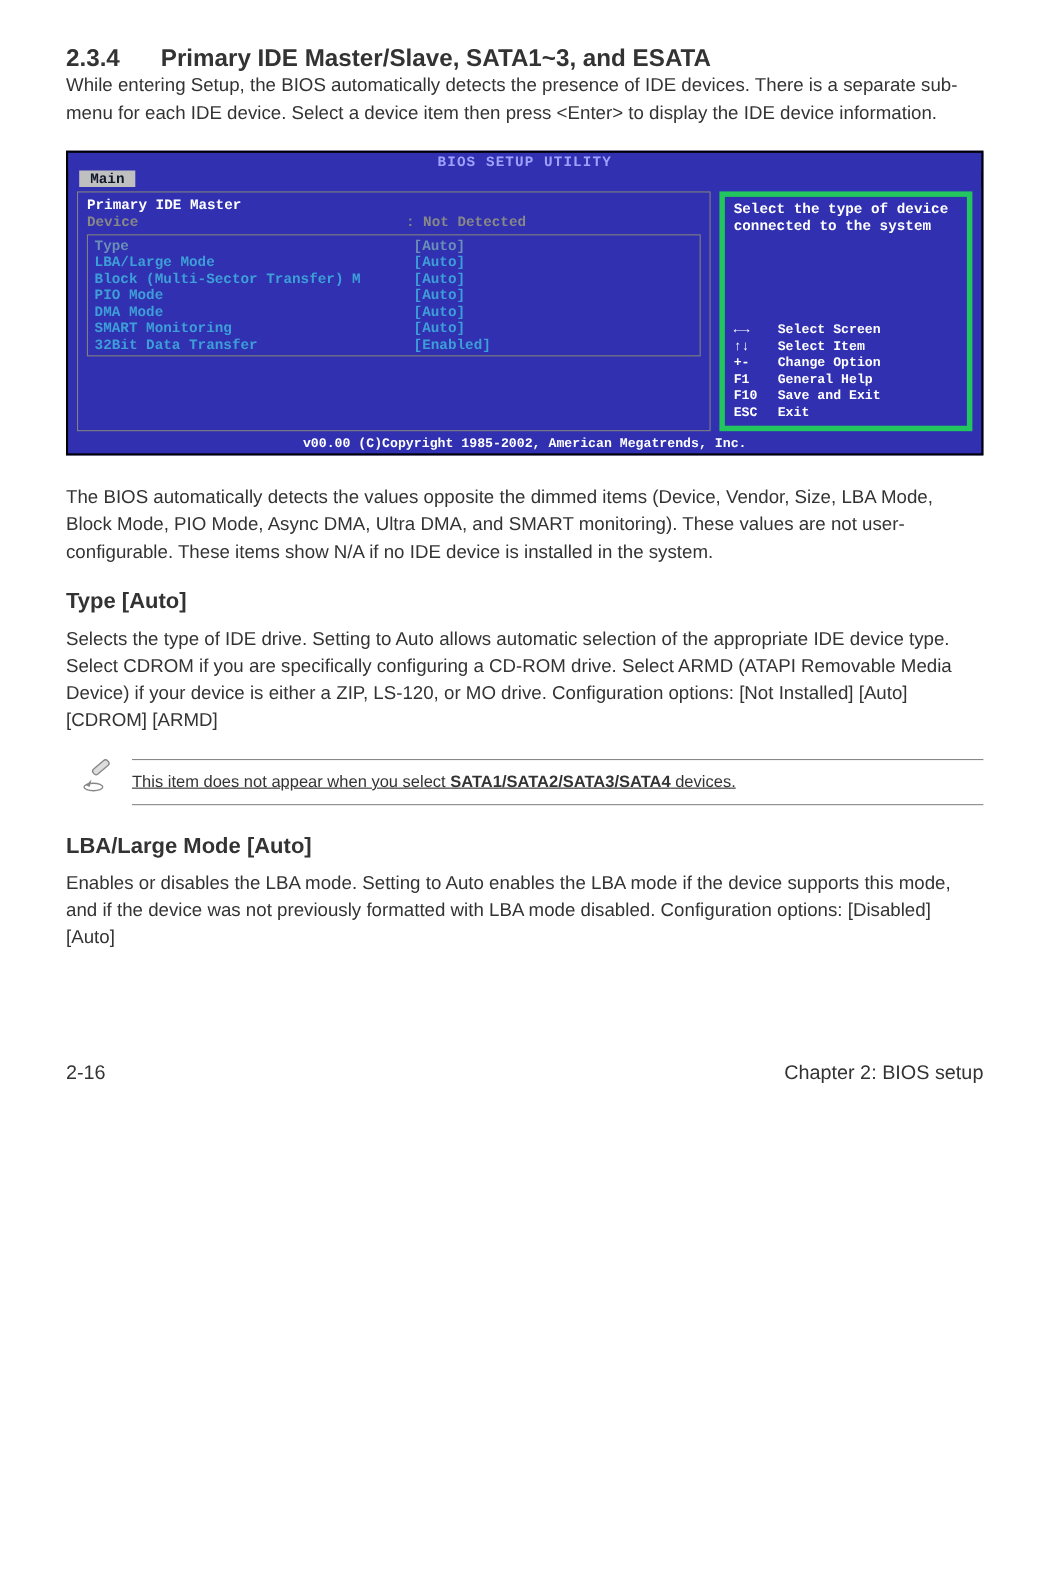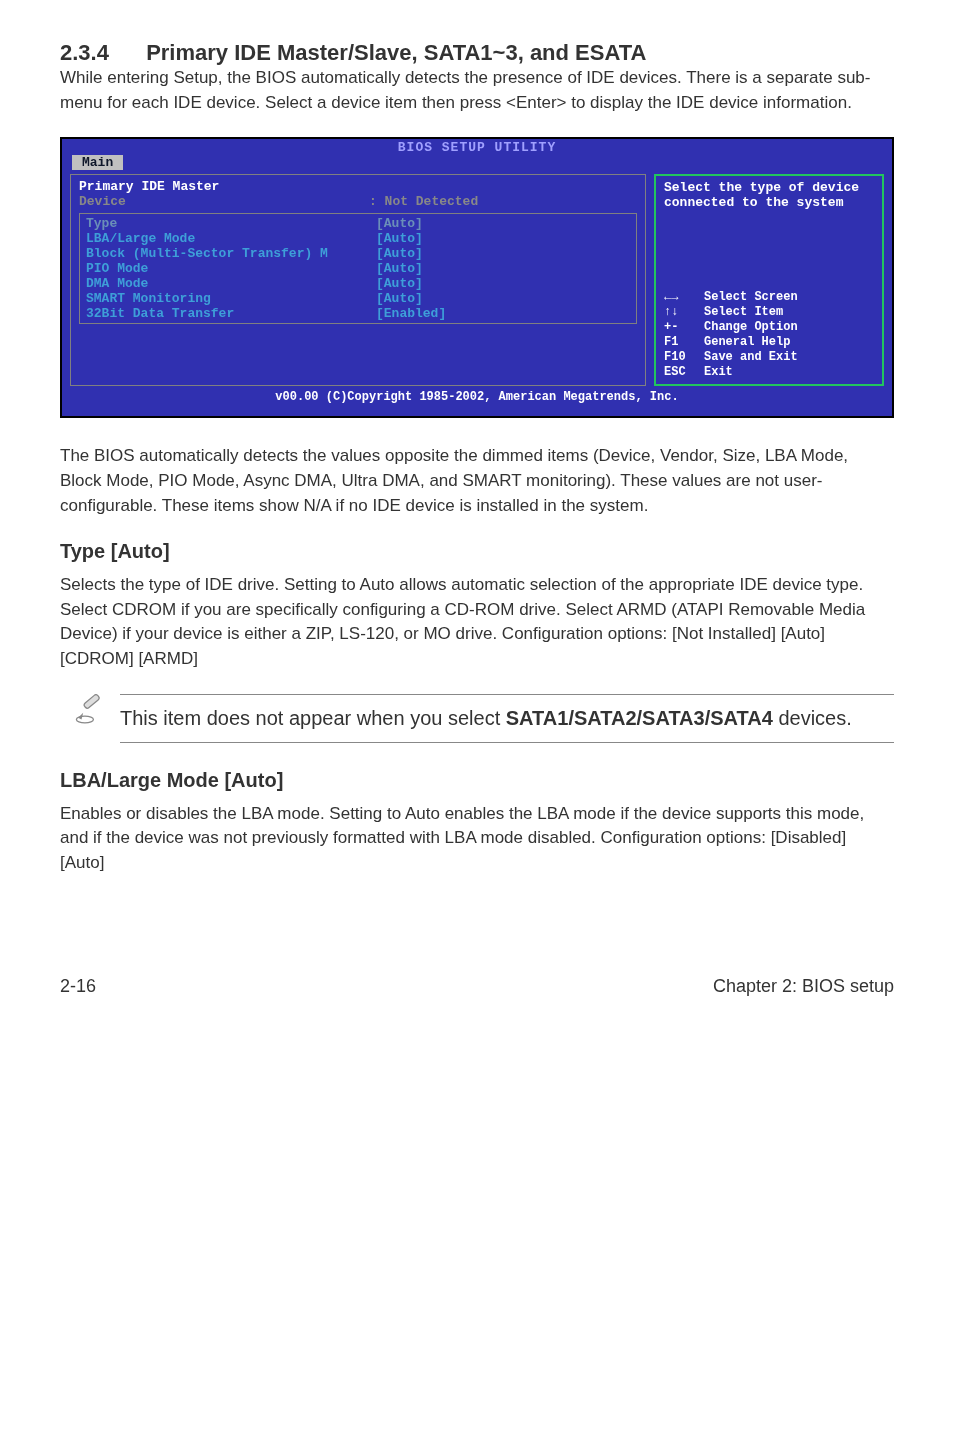--- a/index.html
+++ b/index.html
@@ -81,21 +81,21 @@
     }
     .bios-label {
       flex: 0 0 auto;
       min-width: 290px;
     }
     .bios-val {
       flex: 0 0 auto;
     }
     .bios-right {
       width: 230px;
-      border: 2px solid #22c55e;
+      border: 5px solid #22c55e;
       margin: 4px 8px 4px 4px;
       padding: 4px 8px;
       color: #ffffff;
       font-weight: bold;
       display: flex;
       flex-direction: column;
       justify-content: space-between;
     }
     .bios-right-top {
       color: #fff;
@@ -110,21 +110,21 @@
       white-space: pre;
     }
     .bios-right-keys .kk { width: 40px; color: #fff; }
     .bios-right-keys .kv { color: #fff; }
     .bios-footer {
       background: #3030b0;
       color: #fff;
       text-align: center;
       font-weight: bold;
       font-size: 12px;
-      padding-bottom: 12px;
+      padding-bottom: 2px;
     }
     .sub-title {
       font-size: 20px;
       font-weight: bold;
       margin-bottom: 10px;
     }
     .note-row {
       display: flex;
       align-items: flex-start;
       margin: 8px 0 26px 0;
@@ -132,23 +132,24 @@
     .note-icon {
       width: 60px;
       flex-shrink: 0;
       text-align: center;
     }
     .note-icon svg { width: 34px; height: 34px; }
     .note-box {
       border-top: 1px solid #888;
       border-bottom: 1px solid #888;
       padding: 10px 0;
-      font-size: 20px;
+      font-size: 15px;
       flex: 1;
       line-height: 1.35;
+      text-decoration: underline;
     }
     .page-footer {
       display: flex;
       justify-content: space-between;
       font-size: 18px;
       color: #333;
       margin-top: 100px;
       border-top: none;
     }
     .bold { font-weight: bold; }

